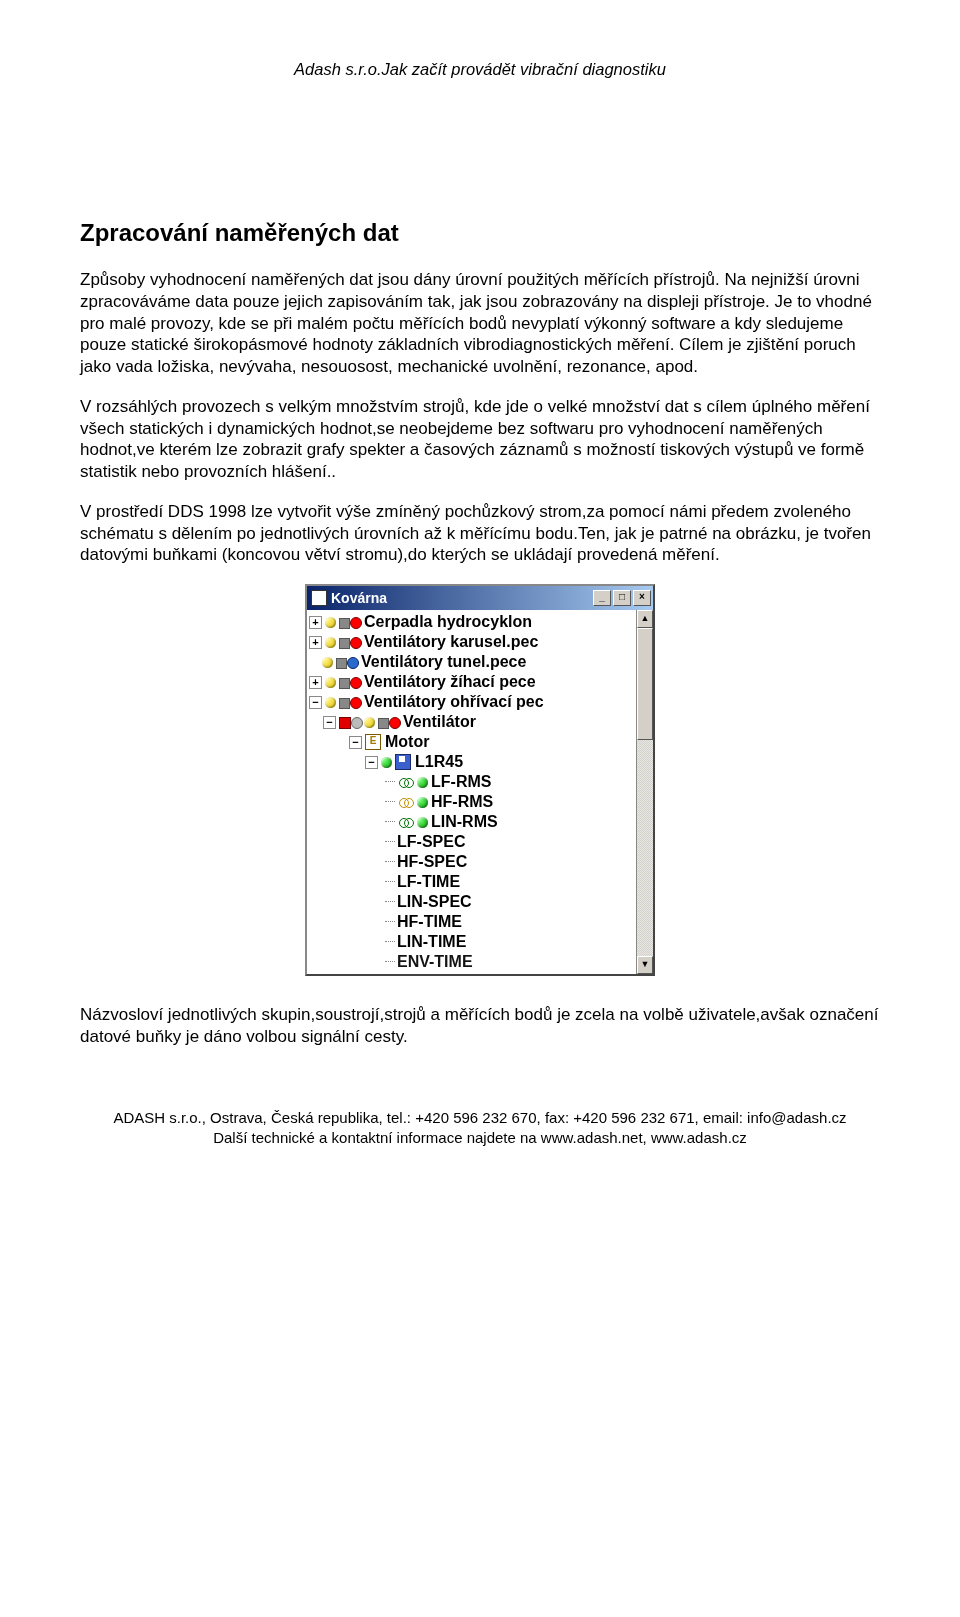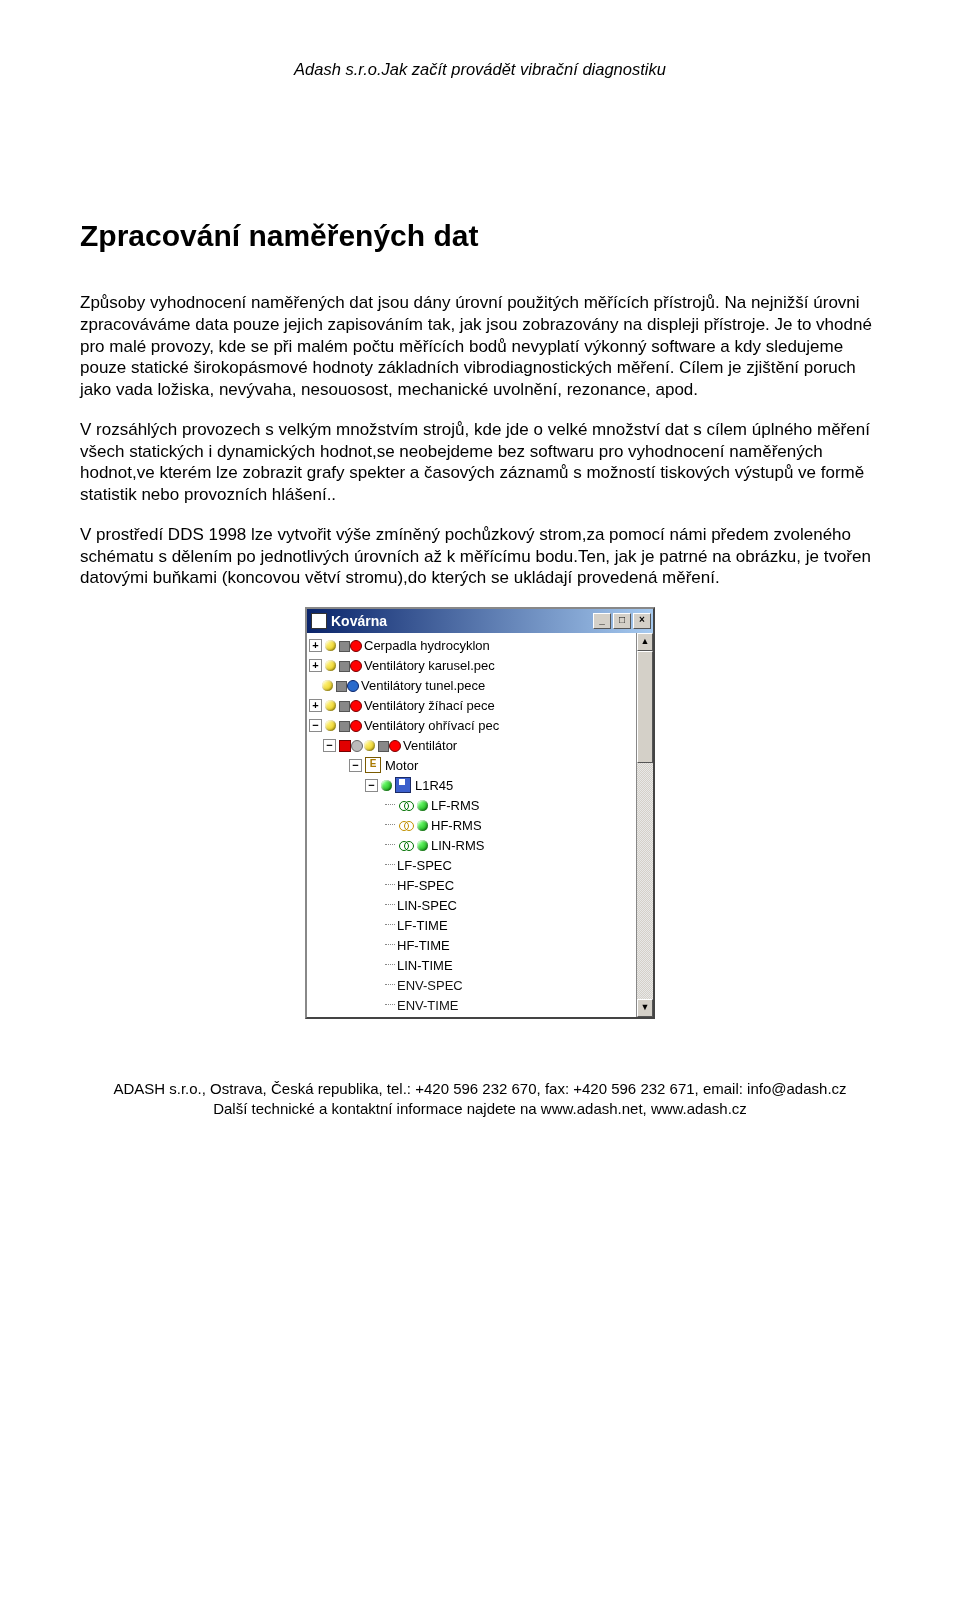--- a/index.html
+++ b/index.html
@@ -14,23 +14,23 @@
     padding: 60px 80px 40px 80px;
   }
   .header-row {
     display: flex;
     justify-content: center;
     font-style: italic;
     font-size: 16.5px;
     margin-bottom: 140px;
   }
   h1 {
-    font-size: 30px;
+    font-size: 24px;
     font-weight: bold;
-    margin: 0 0 39px 0;
+    margin: 0 0 22px 0;
   }
   p {
     font-size: 17px;
     line-height: 1.28;
     margin: 0 0 18px 0;
     text-align: left;
   }
   .tree-container {
     display: flex;
     justify-content: center;
@@ -93,21 +93,21 @@
     background: #d4d0c8;
     border: 1px solid #fff; border-right-color: #555; border-bottom-color: #555;
   }
   .node {
     display: flex;
     align-items: center;
     height: 20px;
     white-space: nowrap;
     position: relative;
   }
-  .node .label { font-weight: normal; font-size: 13px; }
+  .node .label { font-weight: bold; font-size: 16px; }
   .plusbox, .minusbox {
     width: 11px; height: 11px; border: 1px solid #8a8a8a; background: #fff;
     display: inline-flex; align-items: center; justify-content: center;
     font-size: 11px; line-height: 9px; font-weight: bold; color: #000;
     margin-right: 3px; flex-shrink: 0;
   }
   .spacer { display: inline-block; width: 13px; height: 11px; flex-shrink: 0; }
   .yball, .gball {
     width: 11px; height: 11px; border-radius: 50%; display: inline-block;
     margin-right: 3px; flex-shrink: 0;
@@ -287,54 +287,51 @@
           <div class="node" style="padding-left:76px">
             <span class="line-stub"></span>
             <span class="label">LF-SPEC</span>
           </div>
           <div class="node" style="padding-left:76px">
             <span class="line-stub"></span>
             <span class="label">HF-SPEC</span>
           </div>
           <div class="node" style="padding-left:76px">
             <span class="line-stub"></span>
+            <span class="label">LF-TIME</span>
+          </div>
+          <div class="node" style="padding-left:76px">
+            <span class="line-stub"></span>
             <span class="label">LIN-SPEC</span>
           </div>
           <div class="node" style="padding-left:76px">
             <span class="line-stub"></span>
-            <span class="label">LF-TIME</span>
-          </div>
-          <div class="node" style="padding-left:76px">
-            <span class="line-stub"></span>
             <span class="label">HF-TIME</span>
           </div>
           <div class="node" style="padding-left:76px">
             <span class="line-stub"></span>
             <span class="label">LIN-TIME</span>
-          </div>
-          <div class="node gray" style="padding-left:76px">
-            <span class="line-stub"></span>
-            <span class="label">ENV-SPEC</span>
           </div>
           <div class="node gray" style="padding-left:76px">
             <span class="line-stub"></span>
             <span class="label">ENV-TIME</span>
           </div>
 
         </div>
         <div class="scrollbar">
           <div class="sb-btn">▲</div>
           <div class="sb-track">
             <div class="sb-thumb"></div>
           </div>
           <div class="sb-btn">▼</div>
         </div>
       </div>
     </div>
   </div>
 
+  <p>Názvosloví jednotlivých skupin,soustrojí,strojů a měřících bodů je zcela na volbě uživatele,avšak označení datové buňky je dáno volbou signální cesty.</p>
 
   <div class="footer">
     <div>ADASH s.r.o., Ostrava, Česká republika, tel.: +420 596 232 670, fax: +420 596 232 671, email: info@adash.cz</div>
     <div style="">Další technické a kontaktní informace najdete na www.adash.net, www.adash.cz</div>
   </div>
 
 </div>
 
 </body></html>

